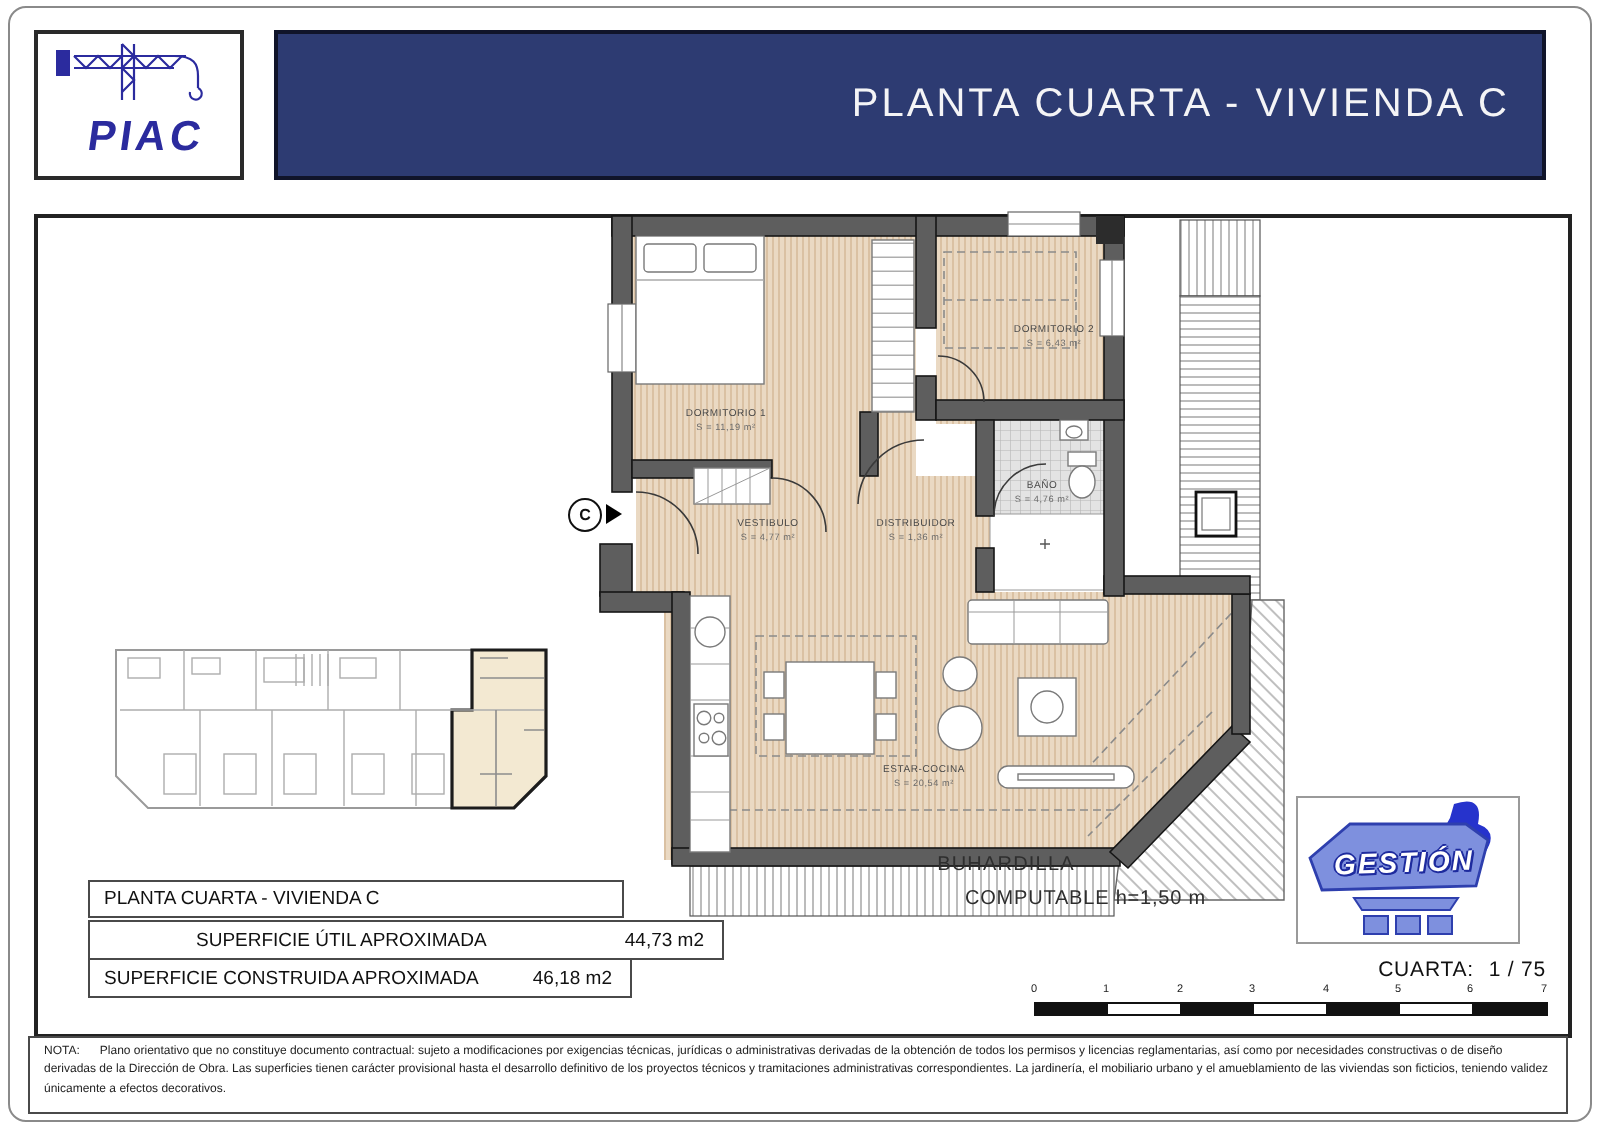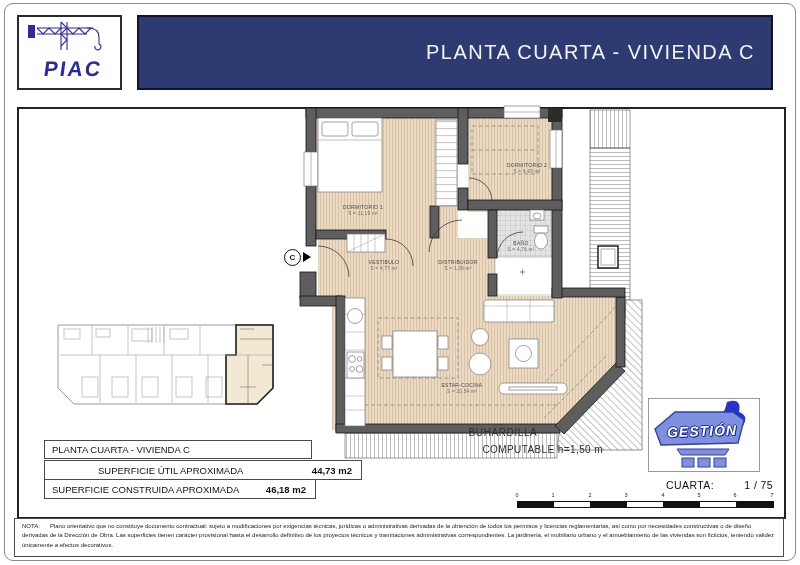--- a/index.html
+++ b/index.html
@@ -28,33 +28,33 @@
     font-size:10px;color:#2e2e2e;letter-spacing:0.4px;margin-top:44px;}
   .buhardilla{position:absolute;left:168px;top:327px;width:90px;text-align:center;
     font-size:10px;color:#2e2e2e;letter-spacing:0.6px;}
   .c-marker{left:284px;top:249px;width:15px;height:15px;border:1.3px solid #111;border-radius:50%;
     background:#fff;text-align:center;font-size:8px;font-weight:bold;line-height:15px;color:#111;}
   .c-arrow{left:303px;top:252px;width:0;height:0;border-left:8px solid #000;
     border-top:5px solid transparent;border-bottom:5px solid transparent;}
   
   .tbl-row{border:1px solid #4a4a4a;background:#fff;display:flex;align-items:center;font-size:9.5px;}
   .tbl-row .lbl{padding-left:7px;}
-  .tbl-row .val{margin-left:auto;padding-right:9px;font-weight:bold;}
+  .tbl-row .val{margin-left:auto;padding-right:9px;}
   .row1{left:44px;top:440px;width:266px;height:17px;}
   .row2{left:44px;top:460px;width:270px;height:18px;padding-left:46px;}
   .row3{left:44px;top:479px;width:270px;height:18px;}
   
   .gestion-box{left:648px;top:398px;width:110px;height:72px;border:1px solid #9a9a9a;background:#fff;}
   .gestion-text{left:650px;top:424px;width:106px;text-align:center;color:#fff;font-weight:bold;
     font-style:italic;font-size:14px;letter-spacing:1px;transform:rotate(-2deg);
     text-shadow:1px 0 0 #1e2b9e,-1px 0 0 #1e2b9e,0 1px 0 #1e2b9e,0 -1px 0 #1e2b9e,1px 1px 0 #1e2b9e;}
   
   .escala{left:610px;top:479px;width:163px;height:13px;text-align:right;font-size:10.5px;
     letter-spacing:0.4px;color:#111;}
-  .escala .v{margin-left:27px;}
+  .escala .v{margin-left:4px;}
   .scalebar{left:517px;top:501px;width:255px;height:5px;border:1px solid #111;display:flex;}
   .scalebar div{flex:1;border-right:0.5px solid #111;}
   .seg-b{background:#111;}.seg-w{background:#fff;}
   .tick{position:absolute;top:492px;width:10px;text-align:center;font-size:5.5px;color:#222;}
   
   .nota-box{left:14px;top:518px;width:770px;height:39px;border:1px solid #4a4a4a;background:#fff;
     font-size:6px;line-height:1.58;color:#222;padding:3px 7px 0 7px;box-sizing:border-box;}
   .nota-box .nlbl{margin-right:10px;}
 </style>
 </head>

